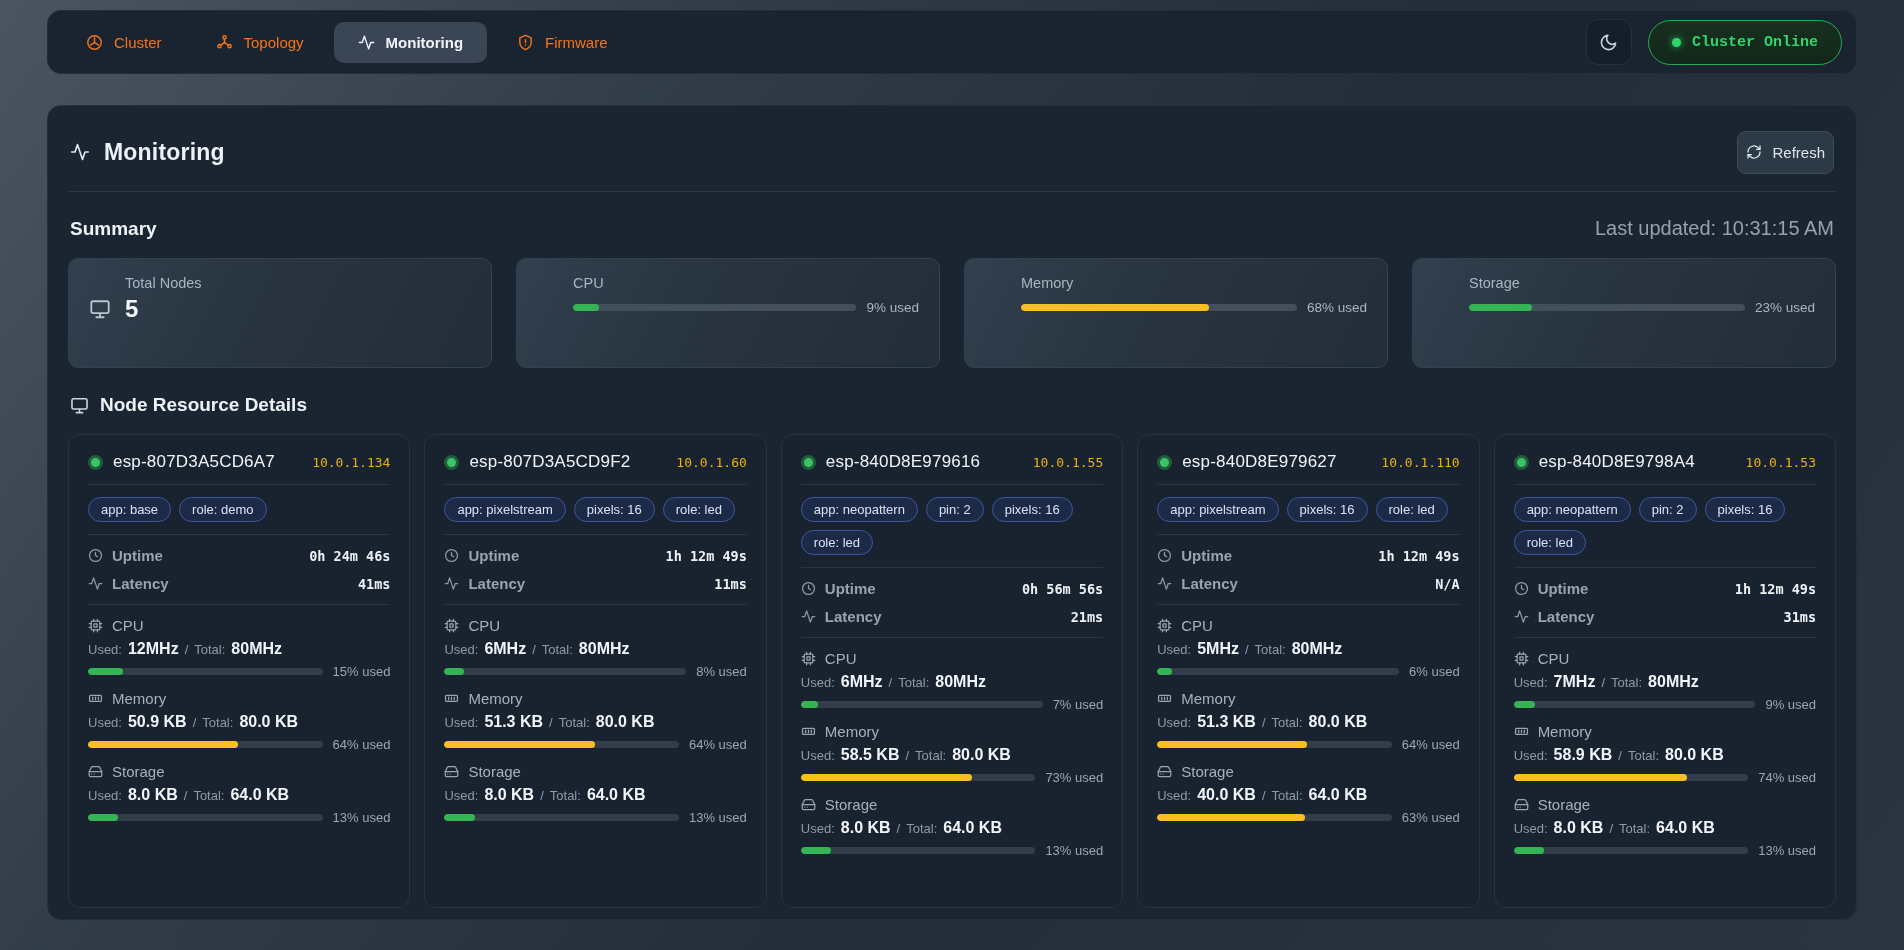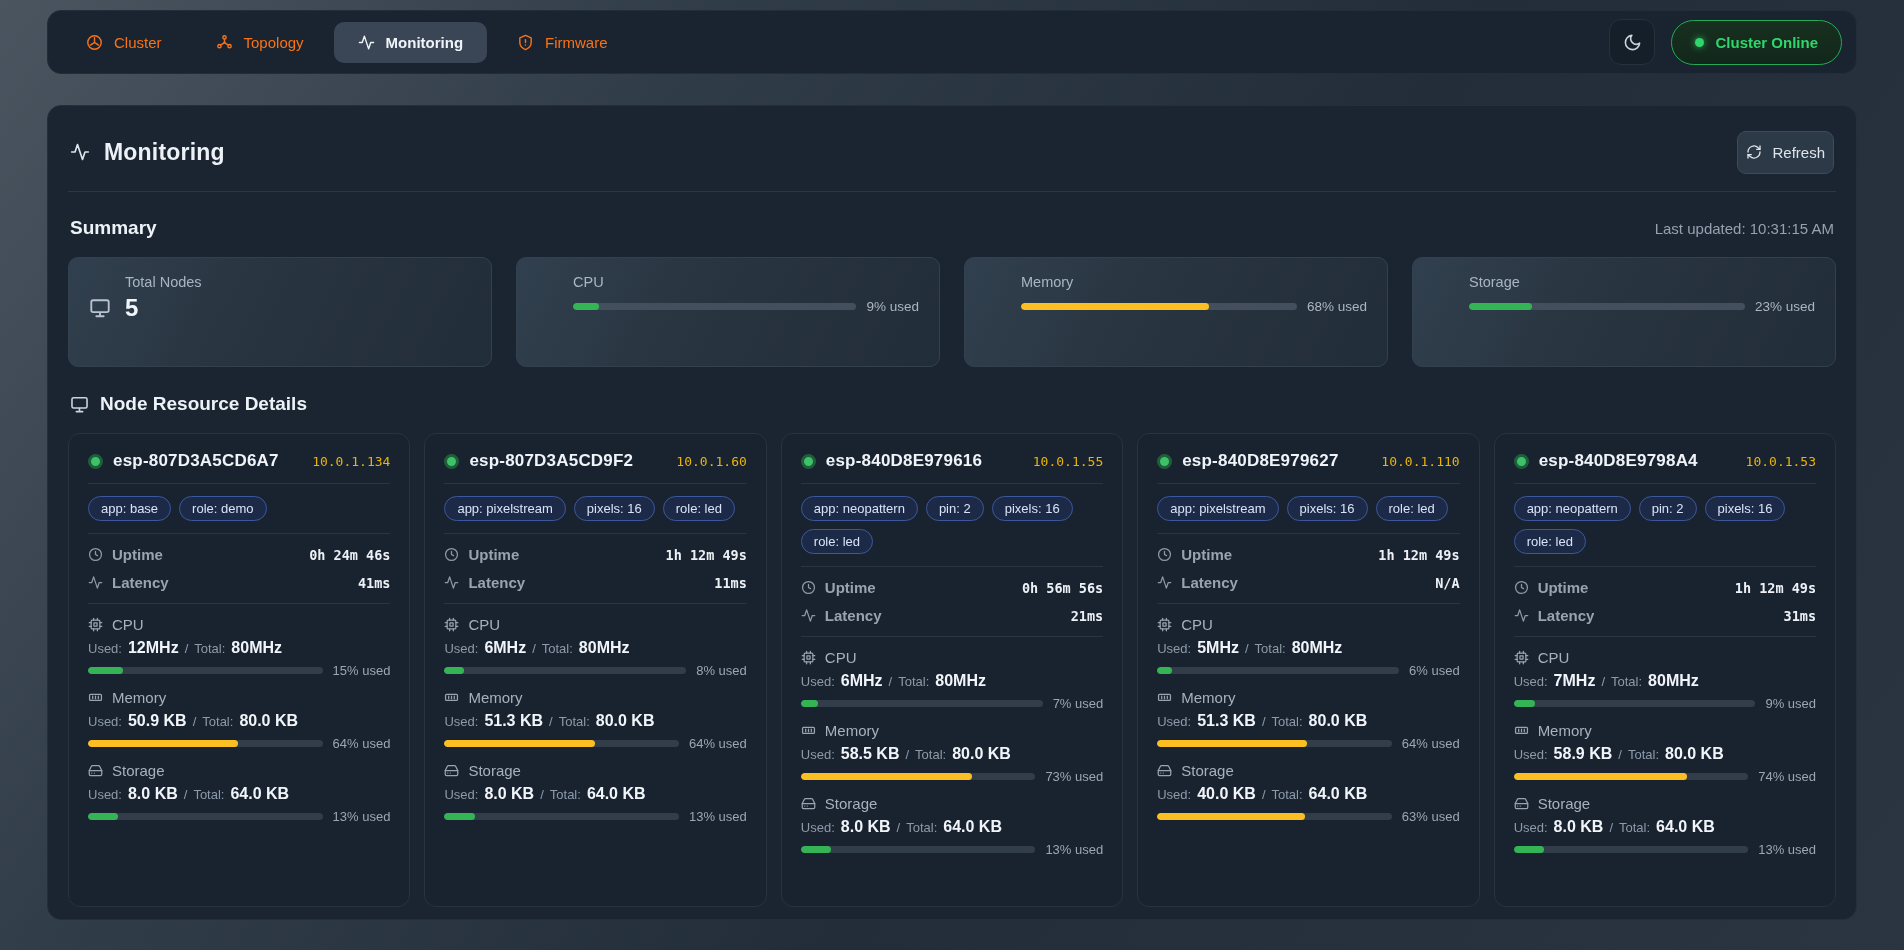--- a/index.html
+++ b/index.html
@@ -19,21 +19,21 @@
 
   
   .topbar { height:64px; background:#1a2430; border-radius:14px; display:flex;
             align-items:center; padding:0 14px; border:1px solid #222d39; }
   .tabs { display:flex; align-items:center; gap:6px; }
   .tab { display:flex; align-items:center; gap:11px; padding:12px 24px; border-radius:10px;
          background:transparent; border:none; color:#f97316; font-size:15px;
          font-family:inherit; cursor:pointer; }
   .tab .icon { width:17px; height:17px; }
   .tab.active { background:#3a4656; color:#f0f4f8; font-weight:bold; }
-  .nav-right { margin-left:auto; display:flex; align-items:center; gap:16px; }
+  .nav-right { margin-left:auto; display:flex; align-items:center; gap:16px;font-family:Liberation Mono, monospace; }
   .theme-btn { width:46px; height:46px; border-radius:12px; background:#151f2a;
                border:1px solid #26313e; display:flex; align-items:center; justify-content:center;
                color:#cad4de; cursor:pointer; }
   .theme-btn .icon { width:19px; height:19px; }
   .status-pill { display:flex; align-items:center; gap:11px; height:45px; padding:0 23px;
                  border-radius:23px; border:1px solid #27a857;
                  background:linear-gradient(180deg,#18301f,#12271b);
                  color:#2fd66b; font-weight:bold; font-size:15px; cursor:pointer; }
   .status-dot { width:9px; height:9px; border-radius:50%; background:#2fd66b;
                 box-shadow:0 0 7px #2fd66bcc; }
@@ -46,21 +46,21 @@
   .panel-title .icon { width:20px; height:20px; color:#dde4eb; }
   .panel-title h1 { font-size:23px; margin:0; font-weight:bold; letter-spacing:.2px; }
   .refresh-btn { margin-left:auto; display:flex; align-items:center; gap:10px;
                  background:#2c3947; border:1px solid #3d4b5b; color:#dde4eb; font-size:15px;
                  font-family:inherit; padding:12px 8px; border-radius:9px; cursor:pointer; }
   .refresh-btn .icon { width:16px; height:16px; }
   .panel-divider { border:none; border-top:1px solid #2b3745; margin:15px 0 0; }
 
   .sec-head { display:flex; align-items:center; margin-top:25px; padding:0 2px; }
   .sec-title { font-size:19px; color:#edf2f7; margin:0; font-weight:bold; }
-  .last-updated { margin-left:auto; color:#94a1b0; font-size:15px; }
+  .last-updated { margin-left:auto; color:#94a1b0; font-size:20px; }
 
   
   .summary-row { display:flex; gap:24px; margin-top:18px; }
   .s-card { flex:1; height:110px; border-radius:10px; border:1px solid #33404e;
             background: linear-gradient(118deg,#31404f 0%, #28343f 45%, #222d3a 100%);
             padding:16px 20px 13px; }
   .s-label { margin-left:36px; color:#a9b5c2; font-size:14.5px; }
   .s-valrow { display:flex; align-items:center; gap:14px; margin-top:4px; }
   .s-valrow .icon { width:22px; height:22px; color:#b9c4d0; }
   .s-value { font-size:24px; font-weight:bold; color:#f2f6fa; letter-spacing:.2px; white-space:nowrap; }
@@ -71,21 +71,21 @@
 
   
   .nodes-head { display:flex; align-items:center; gap:11px; margin-top:26px; padding:0 2px; }
   .nodes-head .icon { width:19px; height:19px; color:#ccd5de; }
   .node-row { display:flex; gap:14px; margin-top:18px; }
   .n-card { flex:1; height:474px; background:#192330; border:1px solid #28333f;
             border-radius:12px; padding:17px 19px 12px; overflow:hidden; }
   .n-head { display:flex; align-items:center; gap:10px; }
   .n-dot { width:15px; height:15px; border-radius:50%; background:#3ec269;
            border:3px solid #1e5f39; flex:none; }
-  .n-name { font-size:17px; font-weight:bold; color:#f0f4f9; letter-spacing:.2px; white-space:nowrap;text-align:right; }
+  .n-name { font-size:17px; font-weight:normal; color:#f0f4f9; letter-spacing:.2px; white-space:nowrap;text-align:right; }
   .n-ip { margin-left:auto; font-family:"DejaVu Sans Mono", monospace; font-size:13px; color:#eab308; }
   .n-div { border:none; border-top:1px solid #2a3543; margin:12px 0; }
   .n-tags { display:flex; flex-wrap:wrap; gap:8px; }
   .tag { padding:4px 12px; border-radius:999px; background:#1c2947; border:1px solid #3c589c;
          color:#d7e4f7; font-size:13px; white-space:nowrap; }
   .info-row { display:flex; align-items:center; gap:9px; margin:11px 0; }
   .info-row .icon { width:15px; height:15px; color:#8d9aa9; }
   .info-label { color:#97a3b1; font-weight:bold; font-size:15px; }
   .info-val { margin-left:auto; font-family:"DejaVu Sans Mono", monospace; font-weight:bold;
               font-size:13.5px; color:#edf1f6; }

